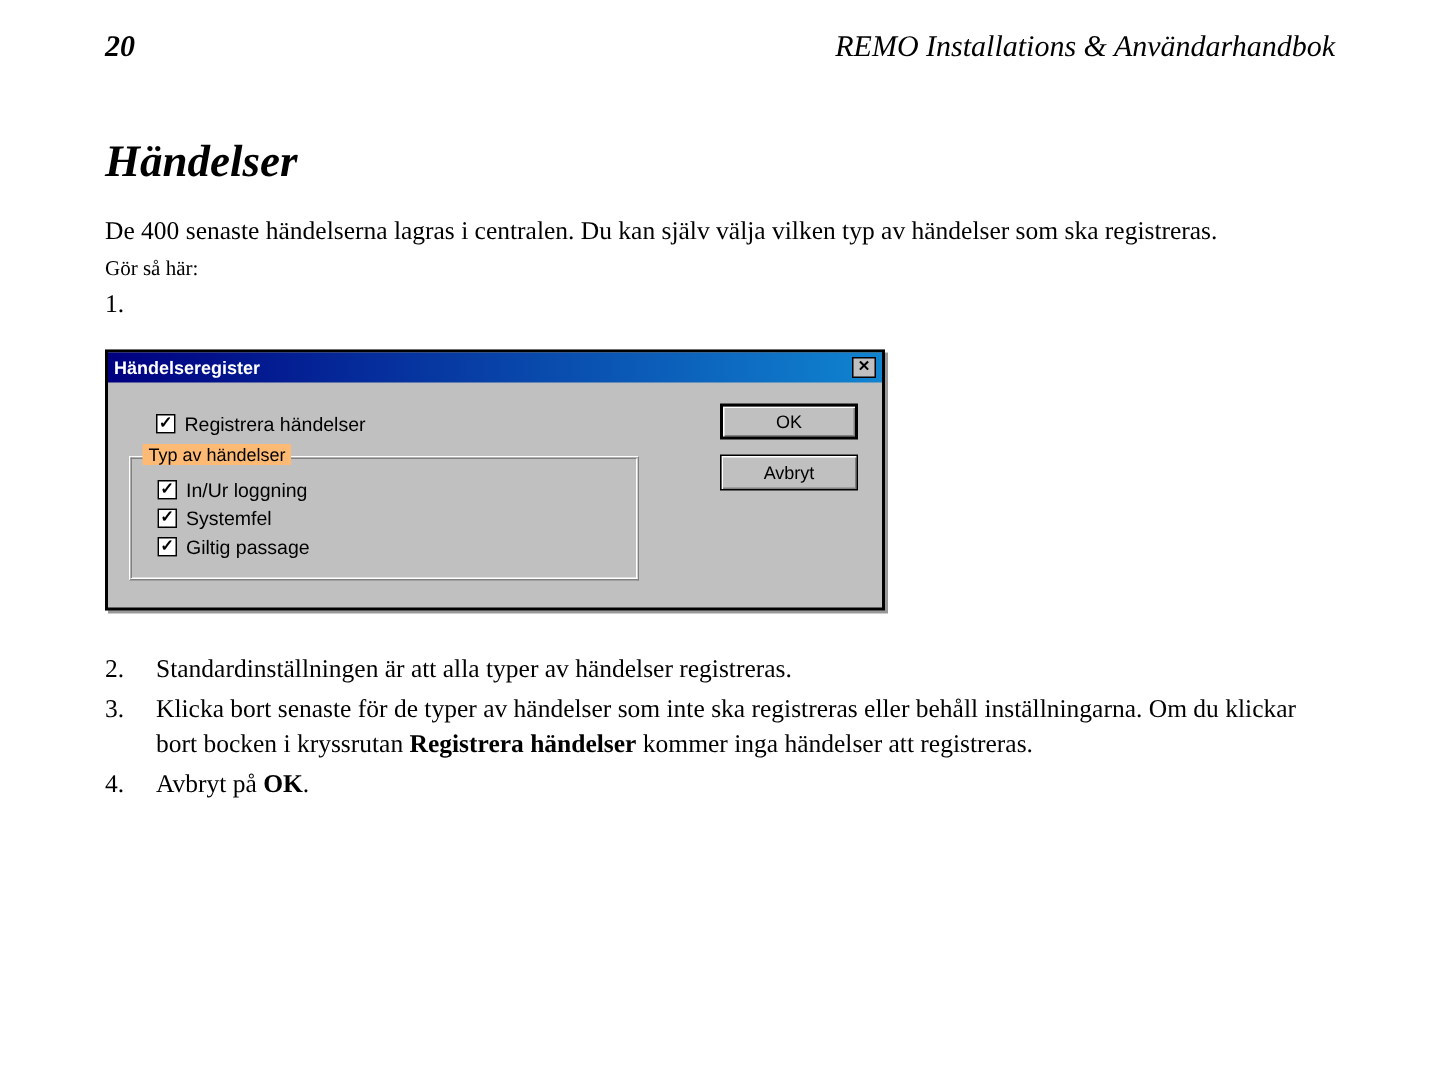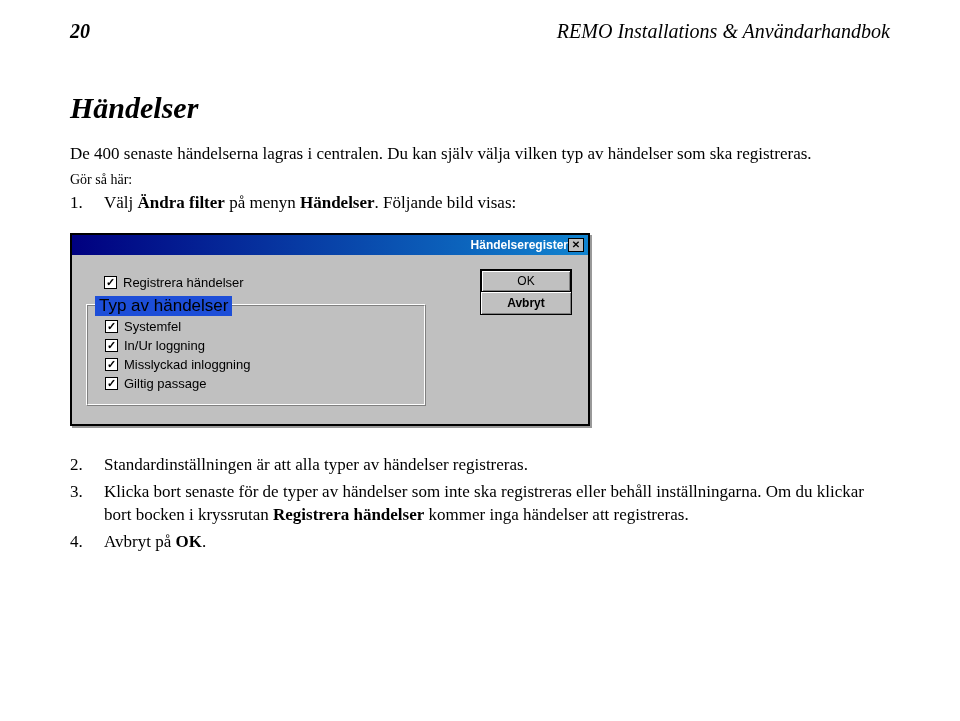--- a/index.html
+++ b/index.html
@@ -53,21 +53,21 @@
     border: 2px solid #000;
     box-shadow: 2px 2px 0 rgba(0,0,0,0.4);
     font-family: Tahoma, Arial, sans-serif;
     font-size: 13px;
   }
   .titlebar {
     background: linear-gradient(to right, #000080, #1084d0);
     color: #fff;
     padding: 2px 4px;
     display: flex;
-    justify-content: flex-end;
+    justify-content: space-between;
     align-items: center;
     height: 20px;
   }
   .titlebar-text { font-weight: bold; font-size: 12px; }
   .close-btn {
     width: 16px; height: 14px;
     background: #c0c0c0;
     border: 1px solid #000;
     font-size: 10px;
     text-align: center;
@@ -111,58 +111,55 @@
     border: 1px solid #808080;
     border-right-color: #fff;
     border-bottom-color: #fff;
     position: absolute;
     inset: 0;
     pointer-events: none;
   }
   .legend {
     position: absolute;
     top: -9px; left: 8px;
-    background: #1d4ed8;
+    background: #fdba74;
     padding: 0 4px;
-    font-size: 17px;
+    font-size: 12px;
   }
   .btn {
     position: absolute;
     right: 16px;
     width: 92px;
     height: 24px;
     background: #c0c0c0;
     border: 1px solid #000;
     box-shadow: inset 1px 1px 0 #fff, inset -1px -1px 0 #808080;
     font-family: Tahoma, Arial, sans-serif;
     font-size: 12px;
     text-align: center;
     line-height: 22px;
   }
   .btn-ok { top: 14px; border: 2px solid #000; line-height: 20px; }
-  .btn-cancel { top: 36px; font-weight: bold; }
+  .btn-cancel { top: 48px; }
 </style>
 </head>
 <body>
 
 <div class="header-row">
   <span class="page-num">20</span>
   <span class="header-title">REMO Installations &amp; Användarhandbok</span>
 </div>
 
 <h1 class="section-title">Händelser</h1>
 
 <p class="body-text">De 400 senaste händelserna lagras i centralen. Du kan själv välja vilken typ av händelser som ska registreras.</p>
 <p class="sub-label">Gör så här:</p>
 
 <div class="step-row">
   <div class="step-num">1.</div>
-  <div class="step-text">
-    <span>Välj </span><b>Ändra filter</b><span> på menyn </span><b>Händelser</b><span>. Följande bild visas:</span>
-  </div>
 </div>
 
 <div class="dialog-wrap">
   <div class="dialog">
     <div class="titlebar">
       <span class="titlebar-text">Händelseregister</span>
       <span class="close-btn">✕</span>
     </div>
     <div class="dlg-body">
 
@@ -173,29 +170,25 @@
         <span class="chk"></span>
         <span>Registrera händelser</span>
       </div>
 
       <div class="fieldset">
         <div class="fieldset-inner"></div>
         <div class="legend">Typ av händelser</div>
 
         <div class="checkbox-row">
           <span class="chk"></span>
-          <span>Systemfel</span>
-        </div>
-        <div class="checkbox-row">
-          <span class="chk"></span>
           <span>In/Ur loggning</span>
         </div>
         <div class="checkbox-row">
           <span class="chk"></span>
-          <span>Misslyckad inloggning</span>
+          <span>Systemfel</span>
         </div>
         <div class="checkbox-row">
           <span class="chk"></span>
           <span>Giltig passage</span>
         </div>
       </div>
     </div>
   </div>
 </div>
 

